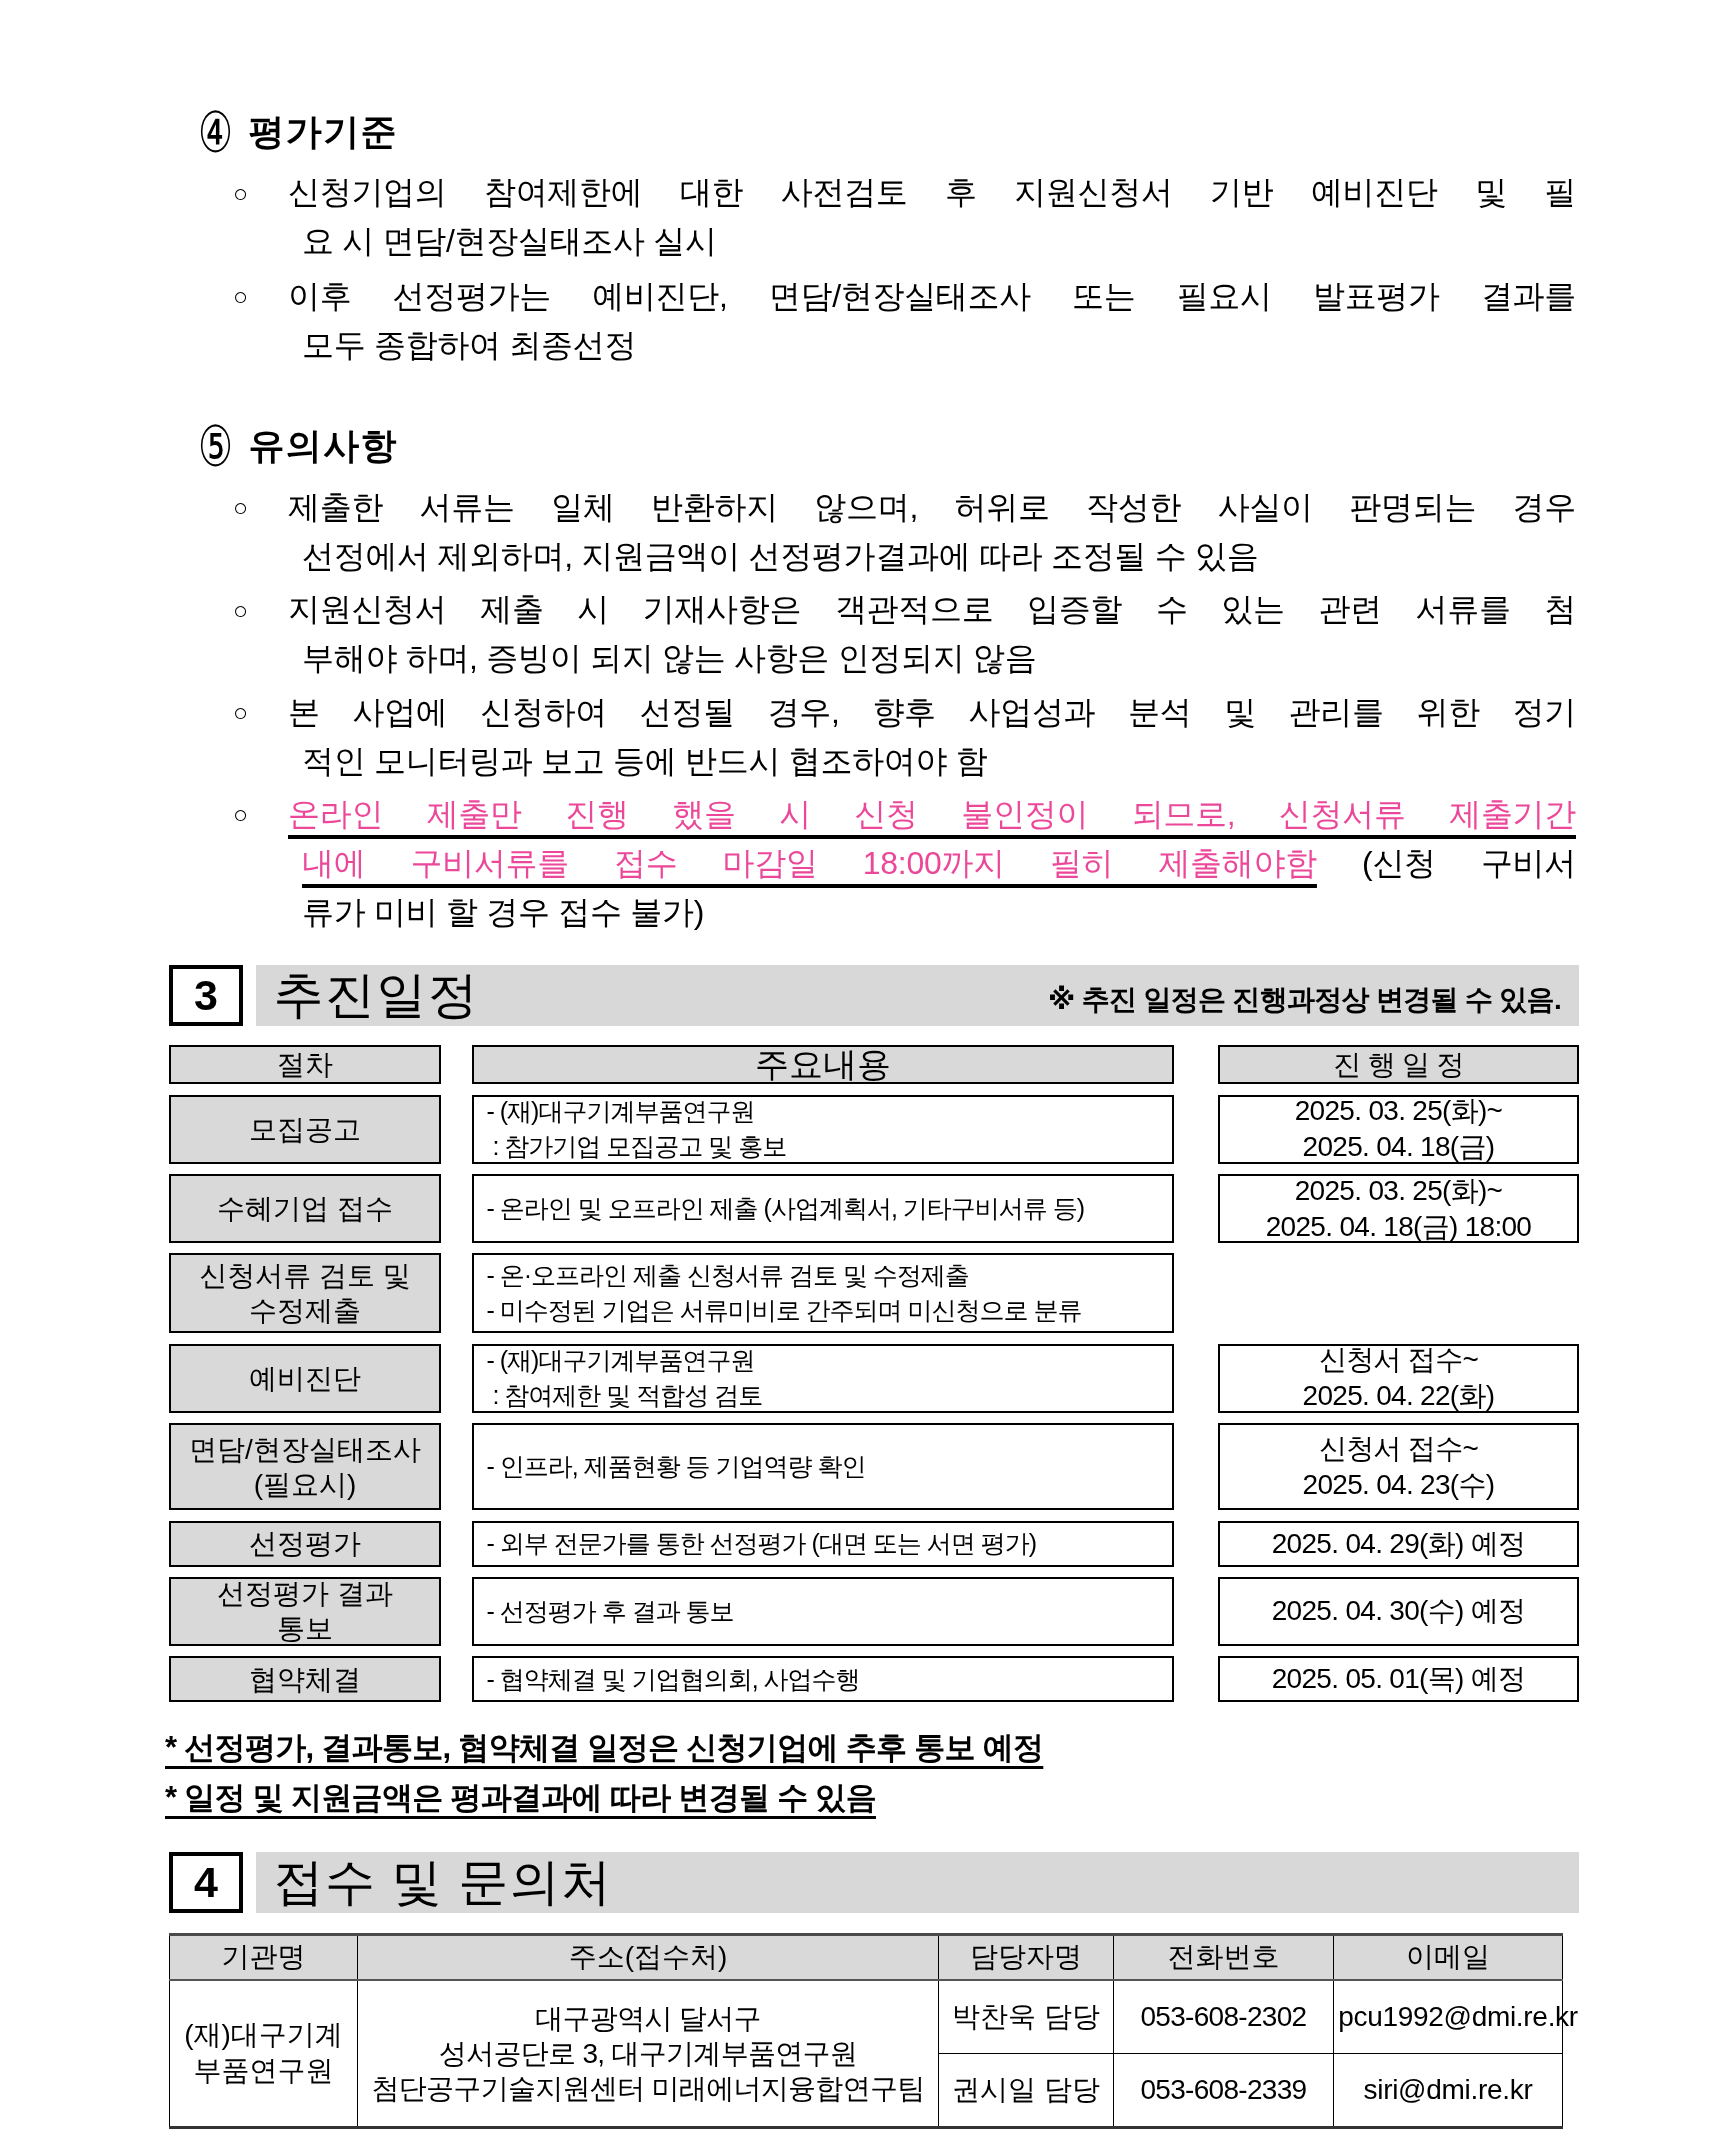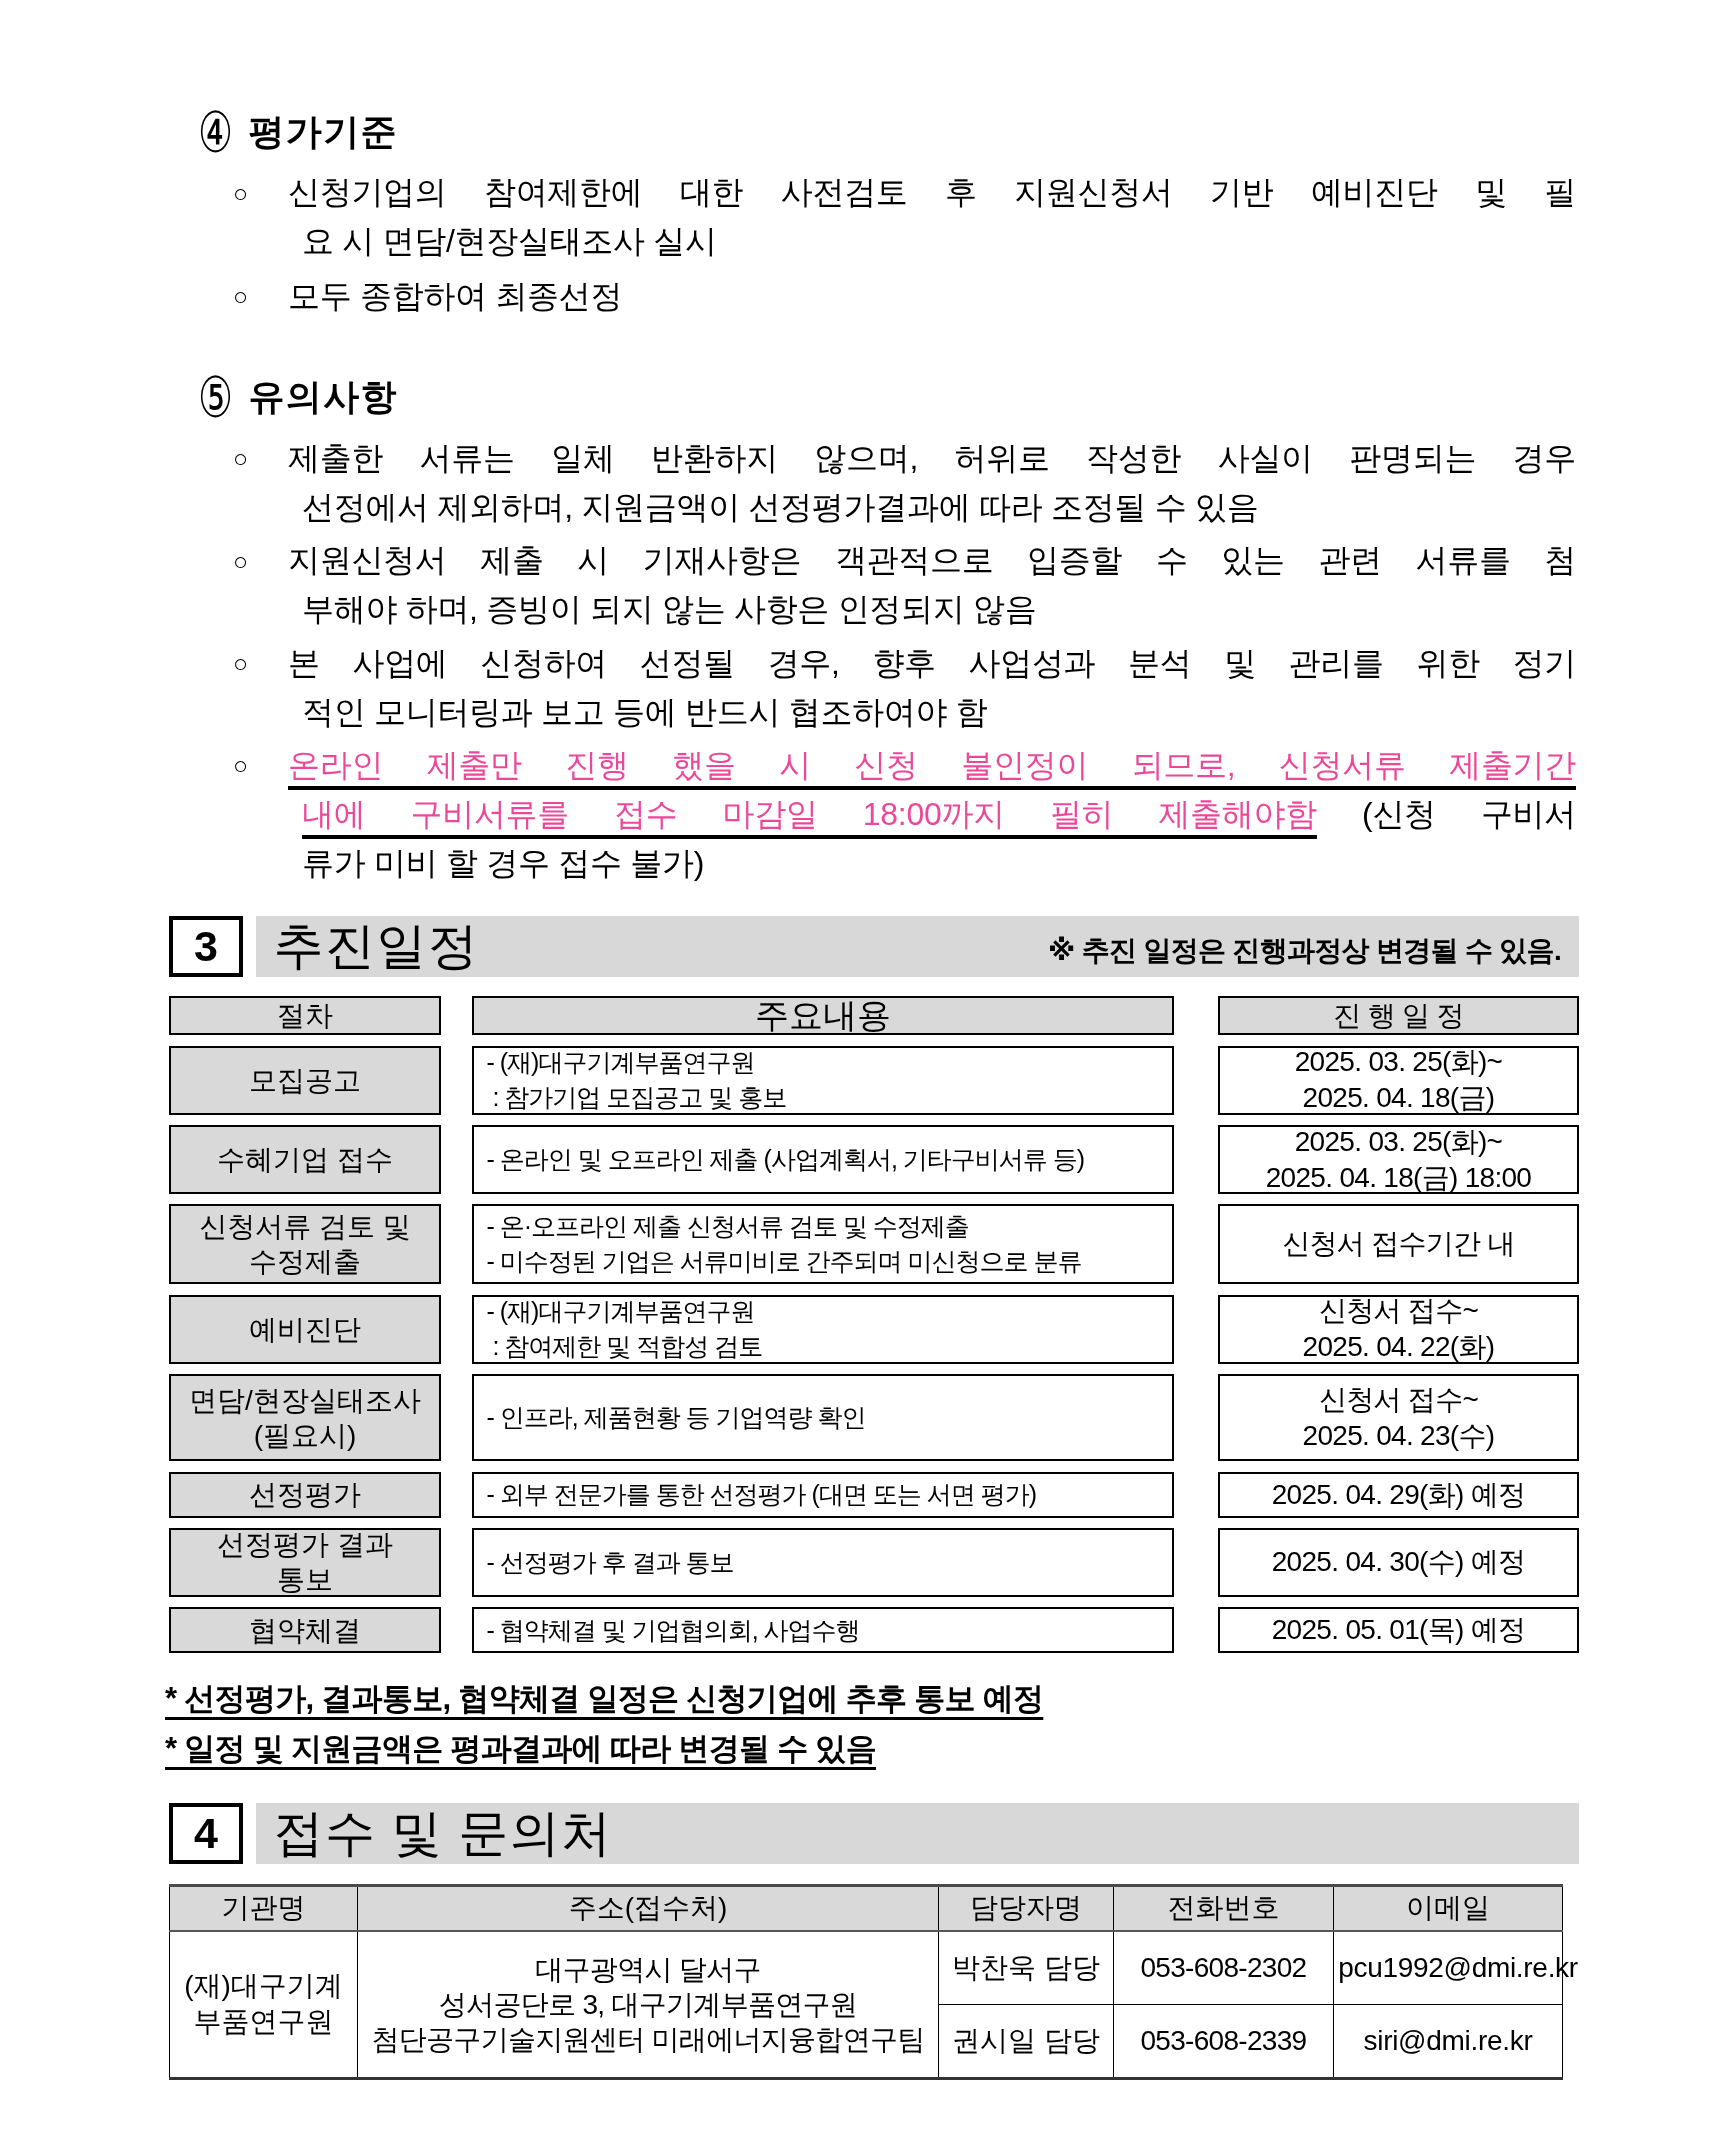--- a/index.html
+++ b/index.html
@@ -85,20 +85,21 @@
     <div class="bullet mt12">
       <span class="marker">○</span>
       <div class="blines">
         <div class="jline">신청기업의 참여제한에 대한 사전검토 후 지원신청서 기반 예비진단 및 필</div>
         <div class="lline">요 시 면담/현장실태조사 실시</div>
       </div>
     </div>
     <div class="bullet mt8">
       <span class="marker">○</span>
       <div class="blines">
+        <div class="jline">이후 선정평가는 예비진단, 면담/현장실태조사 또는 필요시 발표평가 결과를</div>
         <div class="lline">모두 종합하여 최종선정</div>
       </div>
     </div>
   </section>
 
   <section class="text-section">
     <div class="sec-heading mt70">
       <span class="circ-num">⑤</span>
       <span>유의사항</span>
     </div>
@@ -158,21 +159,20 @@
       <div class="cell c1">수혜기업 접수</div>
       <div class="cell c2">- 온라인 및 오프라인 제출 (사업계획서, 기타구비서류 등)</div>
       <div class="cell c3">2025. 03. 25(화)~
 2025. 04. 18(금) 18:00</div>
     </div>
     <div class="srow">
       <div class="cell c1">신청서류 검토 및
 수정제출</div>
       <div class="cell c2">- 온·오프라인 제출 신청서류 검토 및 수정제출
 - 미수정된 기업은 서류미비로 간주되며 미신청으로 분류</div>
-      <div class="cell c3">신청서 접수기간 내</div>
     </div>
     <div class="srow">
       <div class="cell c1">예비진단</div>
       <div class="cell c2">- (재)대구기계부품연구원
  : 참여제한 및 적합성 검토</div>
       <div class="cell c3">신청서 접수~
 2025. 04. 22(화)</div>
     </div>
     <div class="srow">
       <div class="cell c1">면담/현장실태조사

